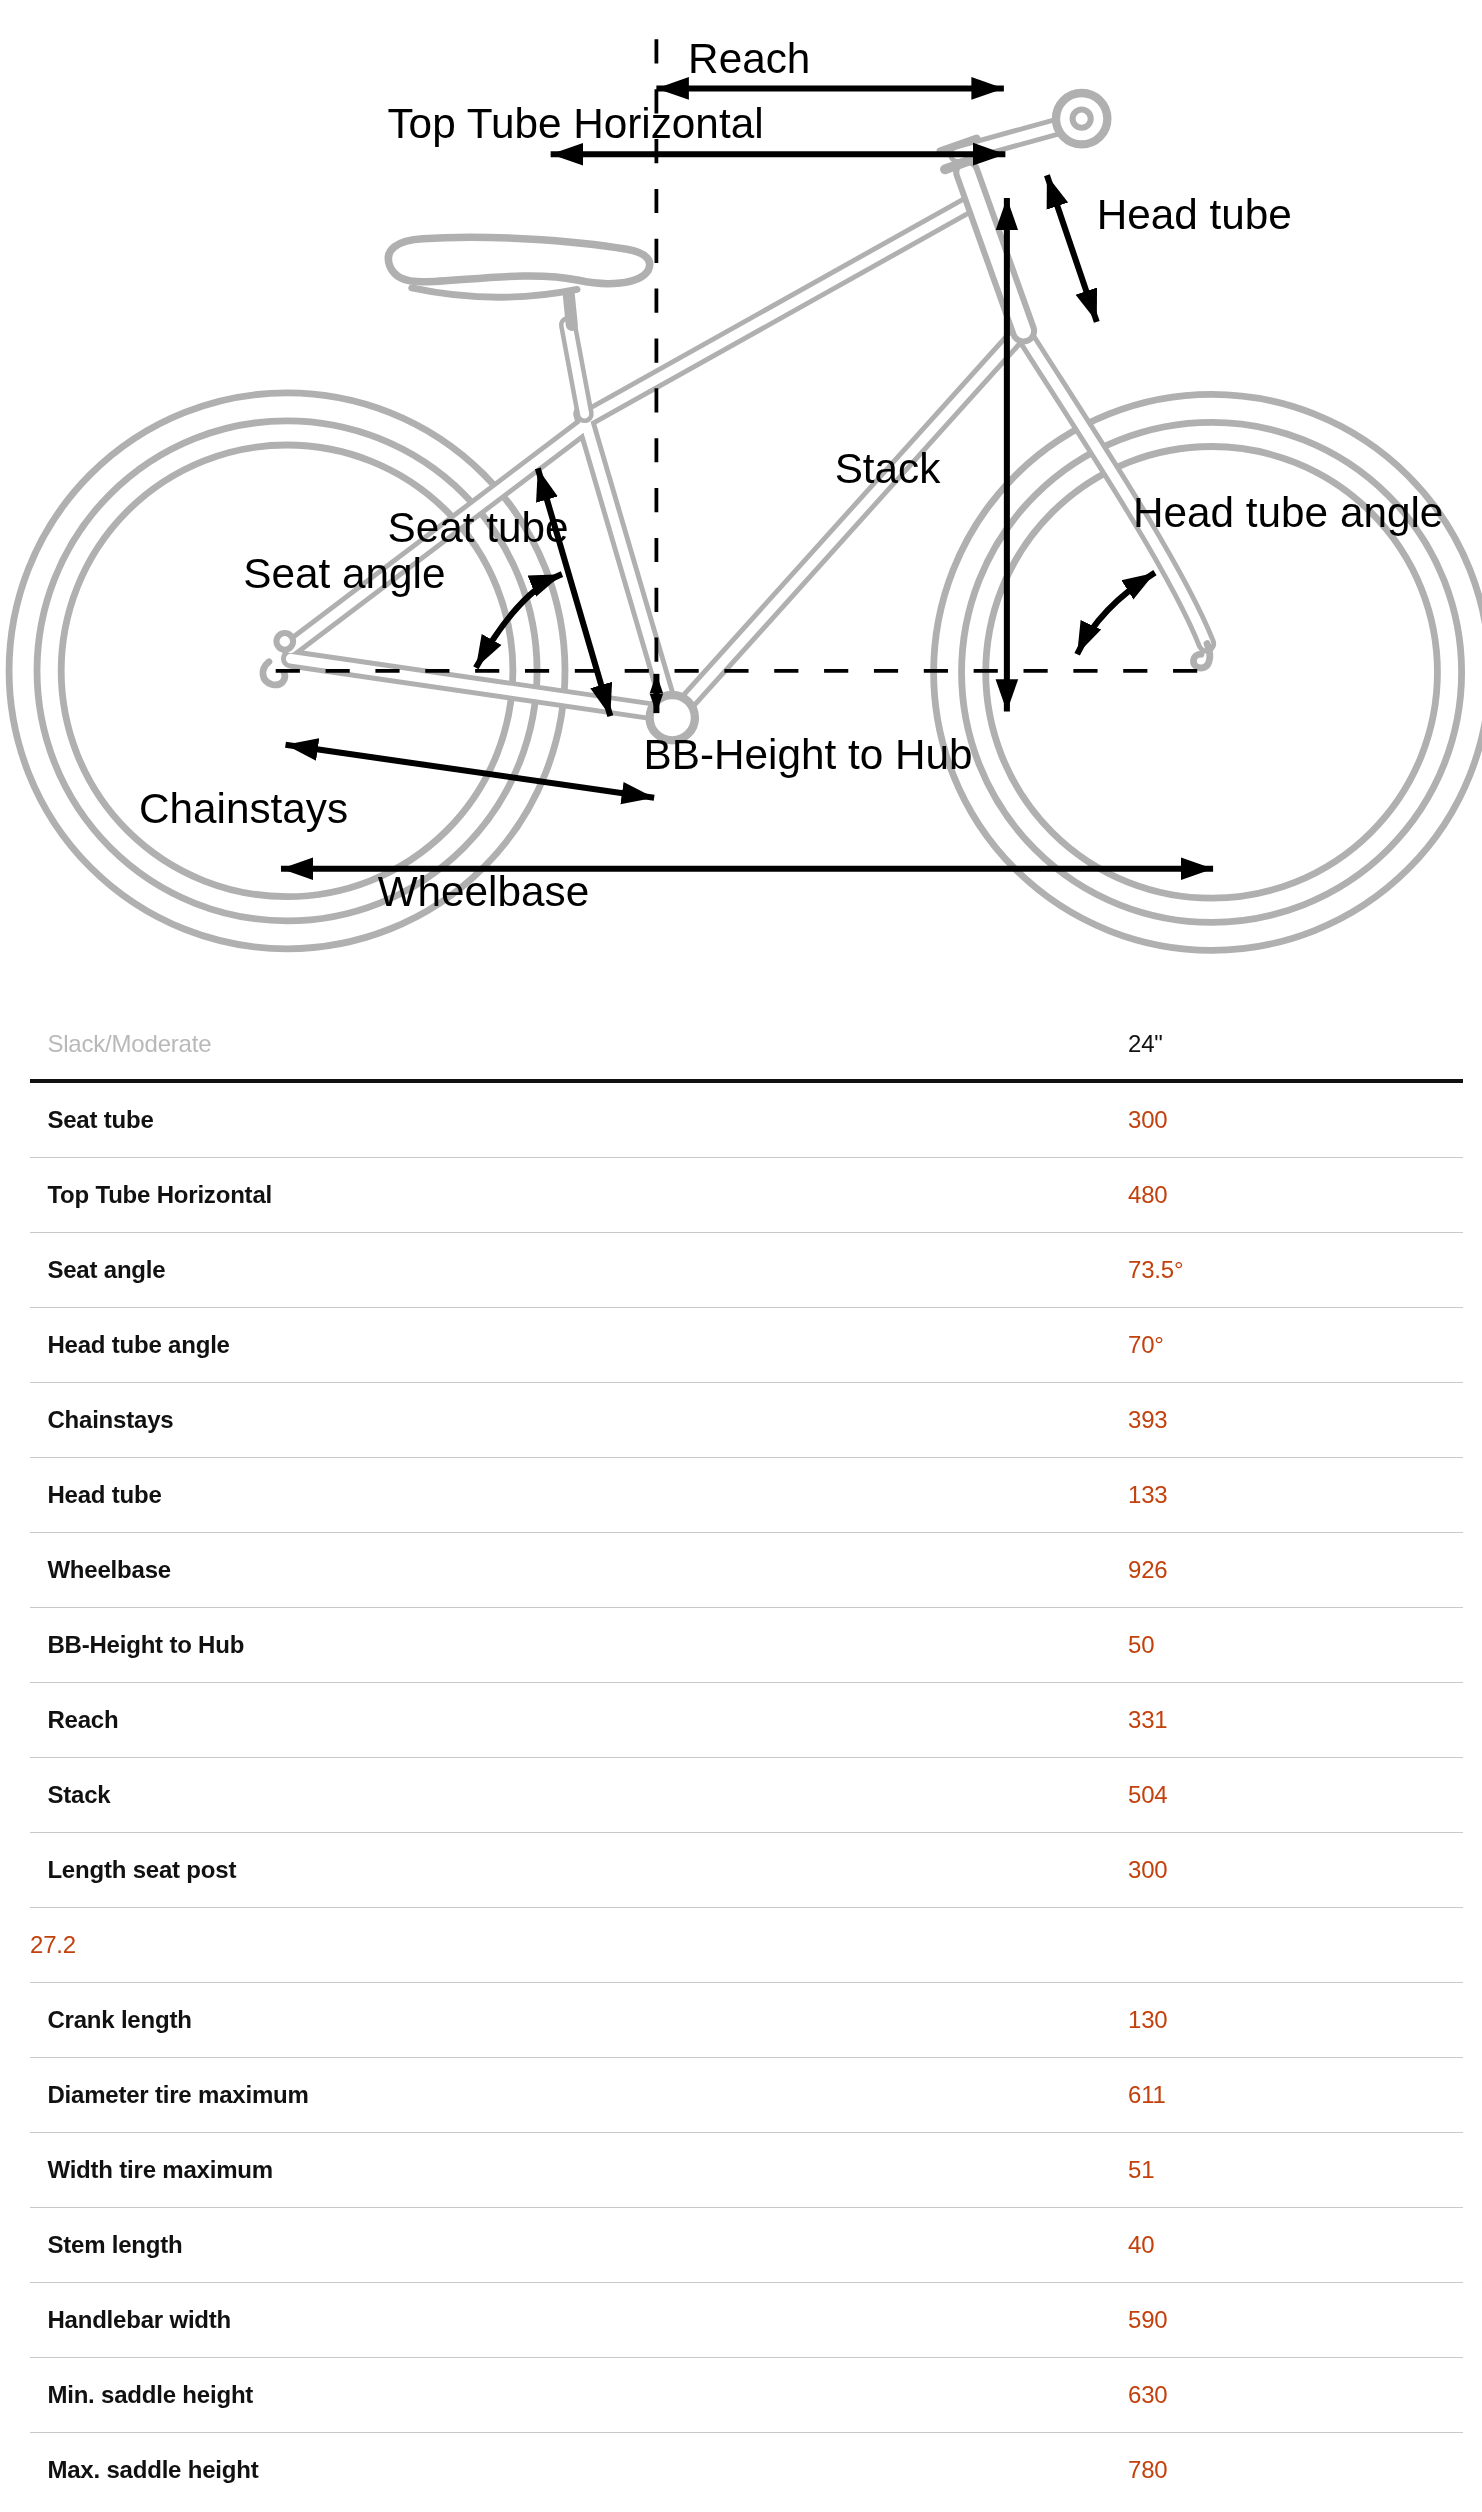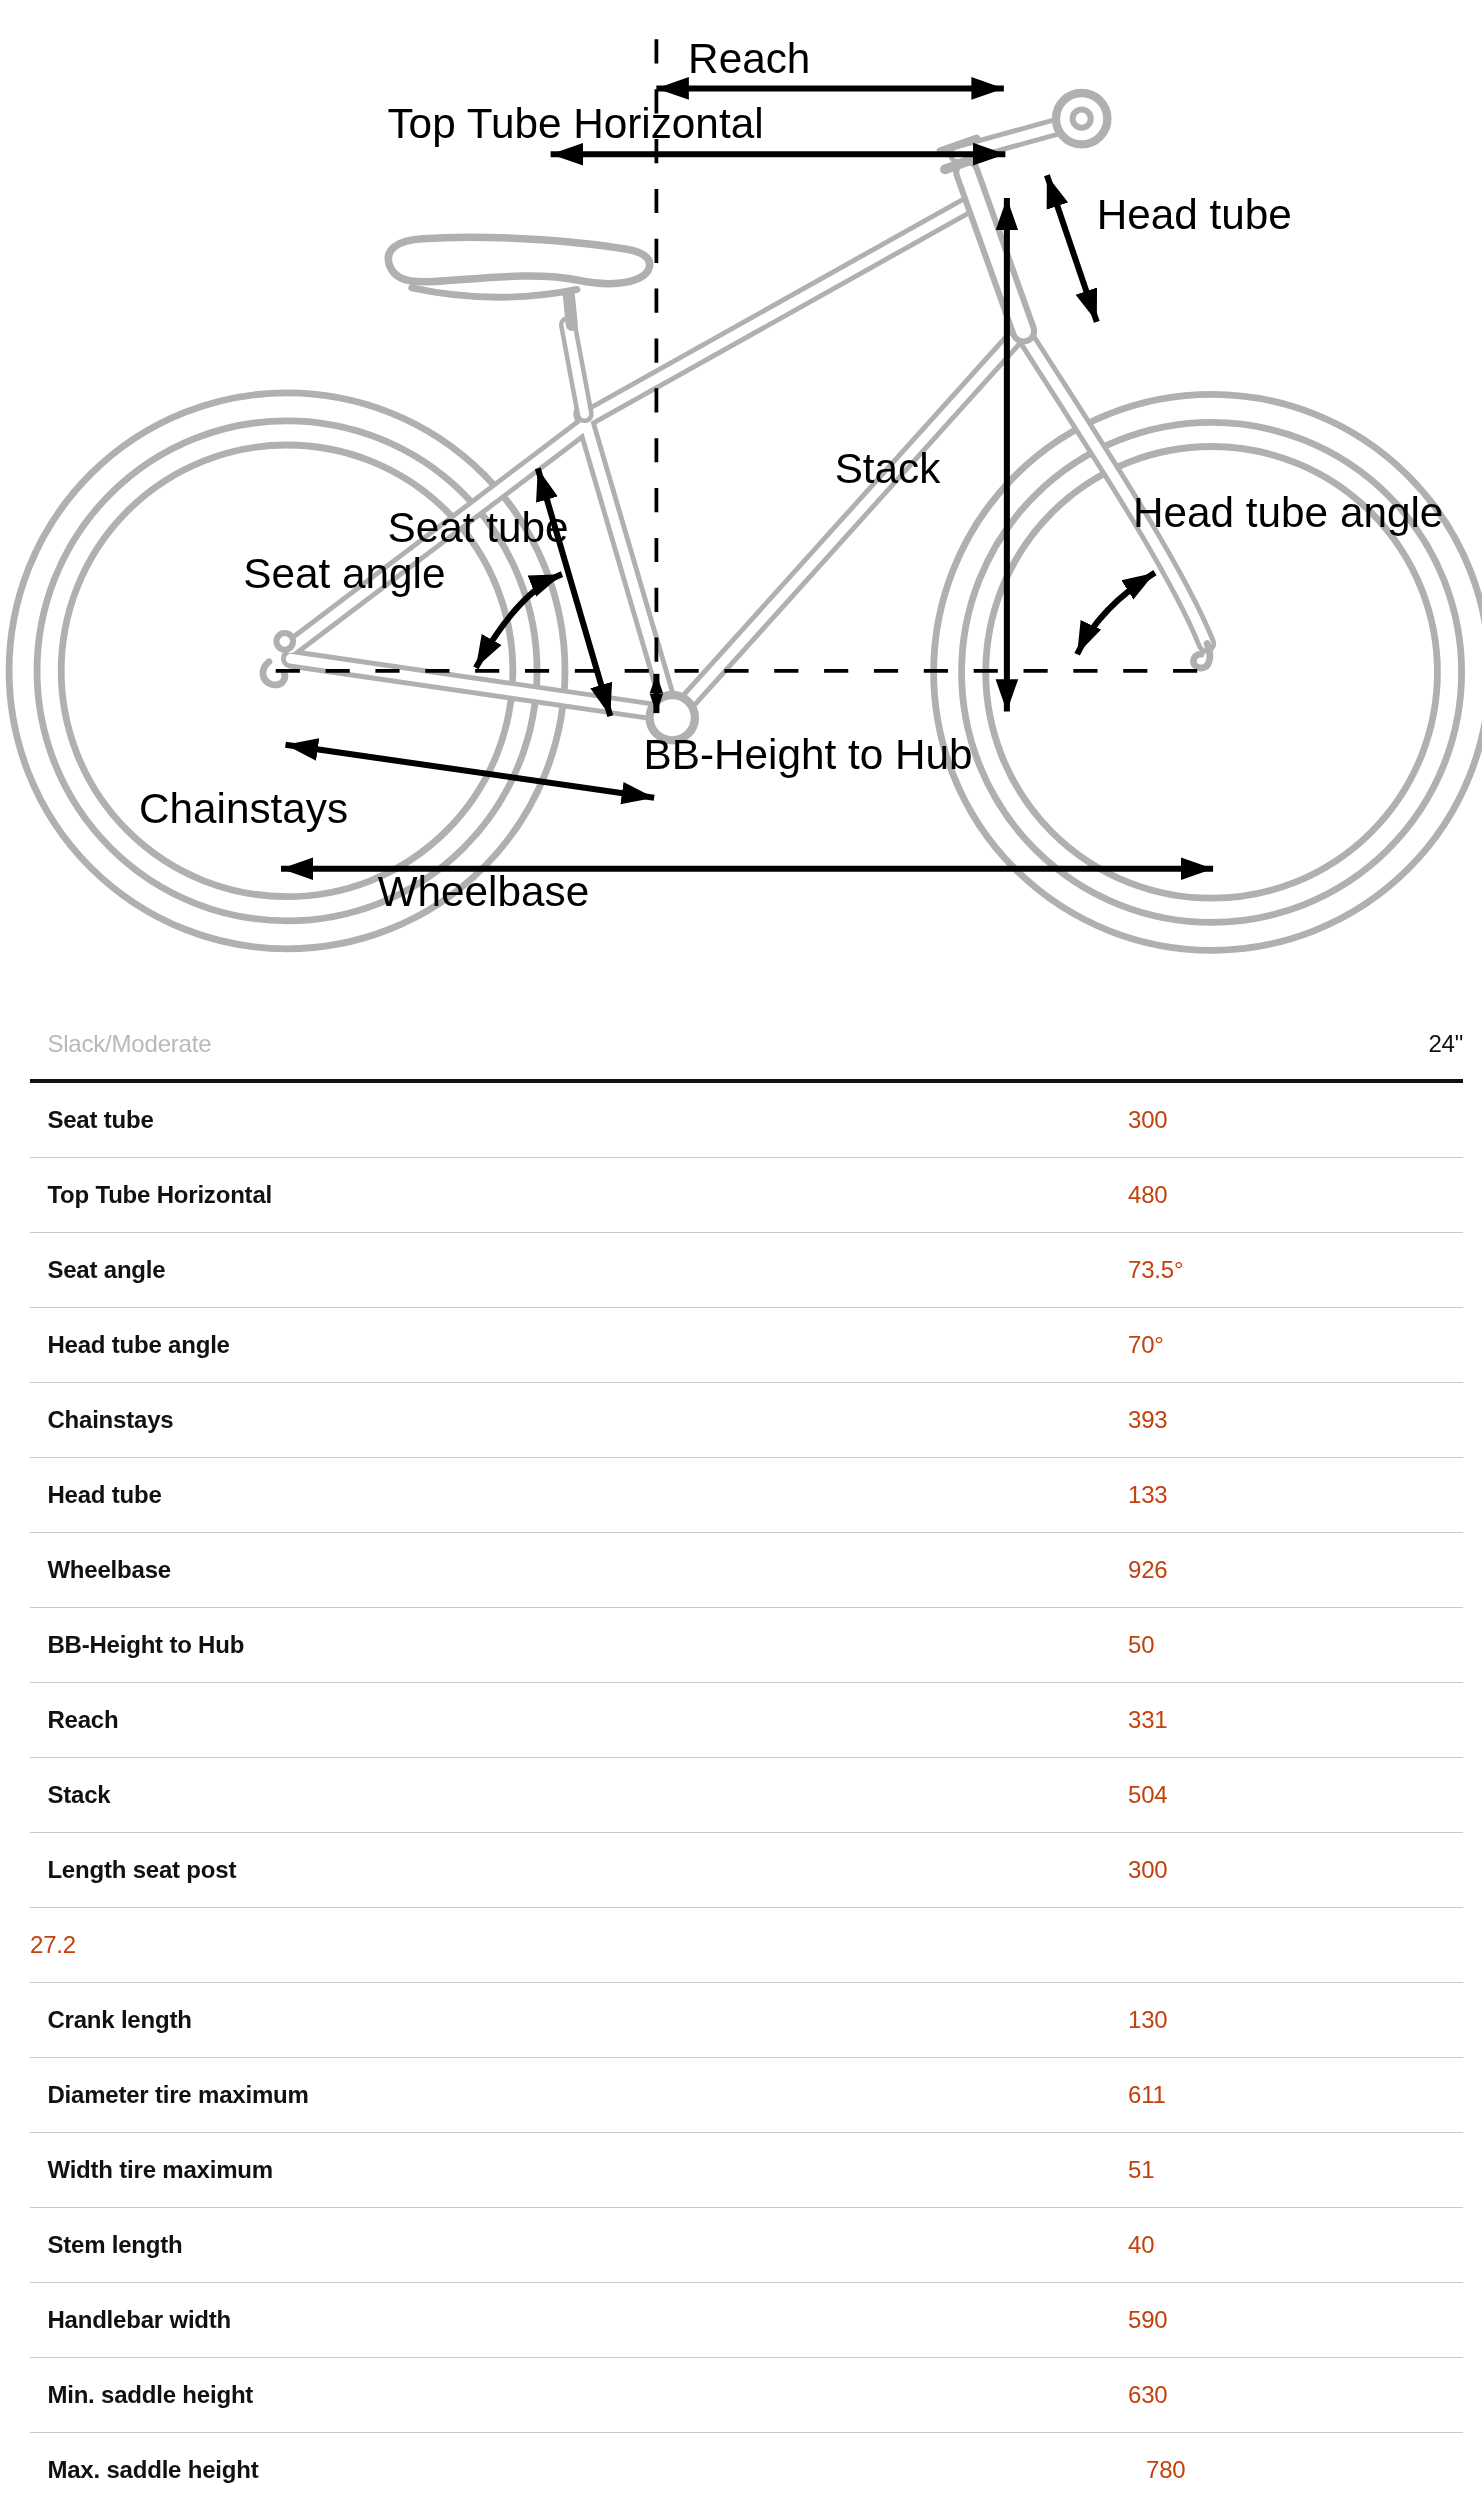--- a/index.html
+++ b/index.html
@@ -2,24 +2,24 @@
 <html style="font-size:12px"><head>
 <meta charset="utf-8">
 <style>
   html,body{margin:0;padding:0;background:#ffffff;}
   body{width:1482px;height:2512px;font-family:"Liberation Sans",sans-serif;overflow:hidden;}
   .diagram{display:block;}
   .tube{fill:none;stroke-linecap:round;stroke-linejoin:round;}
   .diag-label{fill:#000000;font-family:"Liberation Sans",sans-serif;font-size:56px;}
   
   .geo-table{margin:42px 19.6px 0 30px;width:1433px;}
-  .t-header{display:flex;align-items:center;height:70px;border-bottom:4.5px solid #111111;justify-content:space-between;}
+  .t-header{display:flex;align-items:center;height:70px;border-bottom:4.5px solid #111111;}
   .t-header .t-label{color:#b9b9b9;font-size:24px;font-weight:400;}
   .t-row{display:flex;align-items:center;height:74px;border-bottom:1.5px solid #c9c9c9;}
-  .t-row:last-child{border-bottom:none;gap:18px;}
+  .t-row:last-child{border-bottom:none;}
   .t-label{width:1098px;box-sizing:border-box;padding-left:17.4px;font-size:24px;font-weight:700;color:#111111;letter-spacing:-0.2px;}
   .t-value{font-size:24px;font-weight:400;color:#c2410c;letter-spacing:-0.2px;}
   .t-header .t-value{font-weight:400;color:#111111;}
 </style>
 </head>
 <body>
 
 <div>
 
   <svg class="diagram" width="1482" height="967" viewBox="0 0 1962 1280">

